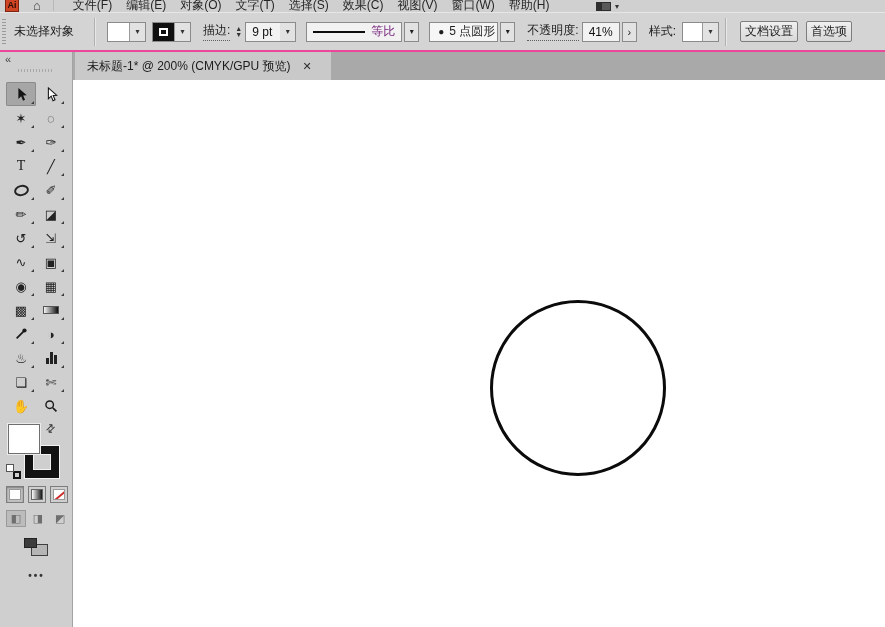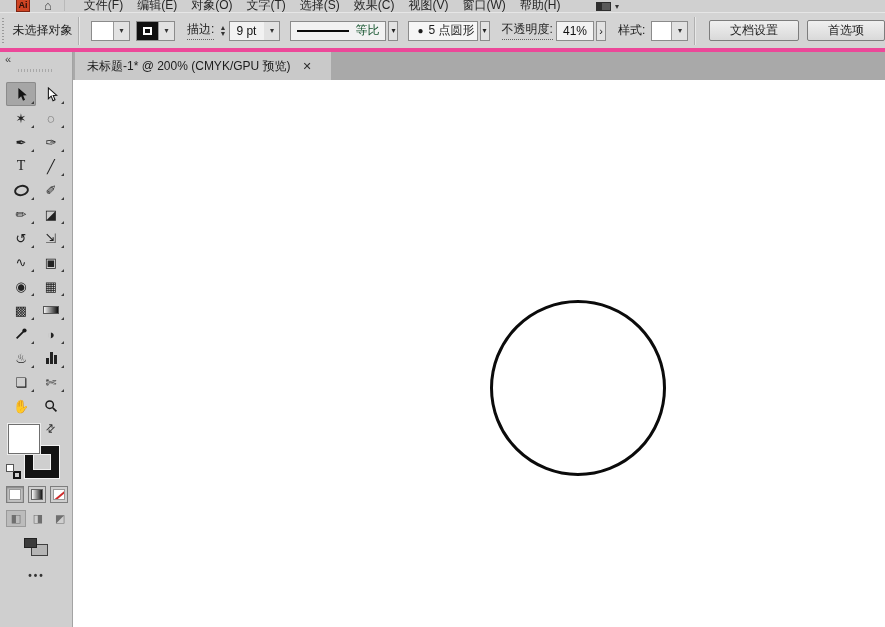--- a/index.html
+++ b/index.html
@@ -3,55 +3,55 @@
 <meta charset="utf-8">
 <style>
   * { margin:0; padding:0; box-sizing:border-box; }
   html,body { width:885px; height:627px; overflow:hidden; }
   body { font-family:"Liberation Sans","DejaVu Sans",sans-serif; font-size:12px; color:#1e1e1e; background:#d2d2d2; }
   #root { position:relative; width:885px; height:627px; background:#d2d2d2; }
 
   
   .menubar { position:absolute; top:0; left:0; width:885px; height:12px; background:#d0d0d0; overflow:hidden; white-space:nowrap; }
   .menubar-inner { position:absolute; top:-3px; left:0; height:16px; display:flex; align-items:center; }
-  .ai-logo { width:14px; height:13px; background:#cf4423; color:#2b0d06; font-weight:bold; font-size:9px; display:flex; align-items:center; justify-content:center; margin-left:16px; border:1px solid #7e2413; }
+  .ai-logo { width:14px; height:13px; background:#cf4423; color:#2b0d06; font-weight:bold; font-size:9px; display:flex; align-items:center; justify-content:center; margin-left:5px; border:1px solid #7e2413; }
   .home-icon { font-size:13px; color:#3a3a3a; margin-left:14px; }
   .msep { width:1px; height:12px; background:#b9b9b9; margin-left:12px; }
   .menu-items { display:flex; margin-left:12px; }
   .menu-item { padding:0 7px; font-size:12px; color:#262626; cursor:default; }
   .ws-switcher { position:absolute; left:596px; top:0; height:12px; display:flex; align-items:center; gap:4px; }
   .ws-icon { width:15px; height:9px; border:1px solid #2e2e2e; background:#5a5a5a; position:relative; }
   .ws-icon::after { content:""; position:absolute; left:0; top:0; width:5px; height:7px; background:#2e2e2e; }
   .ws-chevron { font-size:8px; color:#333; }
 
   
-  .controlbar { position:absolute; top:12px; left:0; width:885px; height:40px; background:#d4d4d4; border-top:1px solid #e6e6e6; border-bottom:4px solid #ec4899; display:flex; align-items:center; white-space:nowrap; overflow:hidden; }
+  .controlbar { position:absolute; top:12px; left:0; width:885px; height:40px; background:#d4d4d4; border-top:1px solid #e6e6e6; border-bottom:2px solid #ec4899; display:flex; align-items:center; white-space:nowrap; overflow:hidden; }
   .grip { width:4px; height:26px; margin-left:2px; background:repeating-linear-gradient(to bottom,#9a9a9a 0 1px,transparent 1px 3px); }
   .cb-status { margin-left:8px; width:74px; color:#1d1d1d; }
   .vsep { width:1px; height:28px; background:#b0b0b0; box-shadow:1px 0 0 #e7e7e7; margin:0 6px; }
   .swatch-widget { display:flex; align-items:center; border:1px solid #8b8b8b; background:#f2f2f2; height:20px; margin-left:6px; }
   .swatch-fill { width:22px; height:18px; background:#fff; border-right:1px solid #9a9a9a; }
   .swatch-stroke { width:22px; height:18px; background:#101010; border-right:1px solid #9a9a9a; display:flex; align-items:center; justify-content:center; }
   .swatch-stroke .hole { width:9px; height:8px; border:2px solid #fff; background:#101010; }
   .chev-btn { width:15px; height:18px; display:flex; align-items:center; justify-content:center; font-size:8px; color:#333; background:#e2e2e2; }
   .cb-label { margin-left:12px; color:#1d1d1d; }
   .dotted { border-bottom:1px dotted #606060; padding-bottom:1px; }
   .stepper { display:flex; flex-direction:column; margin-left:5px; line-height:6px; font-size:7px; color:#333; }
   .stepper span { cursor:default; }
   .input-widget { display:flex; align-items:center; border:1px solid #8b8b8b; background:#f2f2f2; height:20px; margin-left:3px; }
   .input-val { padding:0 6px; min-width:34px; color:#111; }
   .profile-widget { display:flex; align-items:center; border:1px solid #8b8b8b; background:#f2f2f2; height:20px; margin-left:10px; }
   .profile-line { width:52px; height:2px; background:#0c0c0c; margin:0 6px; }
-  .profile-label { margin-right:6px; color:#14532d; }
+  .profile-label { margin-right:6px; color:#701a75; }
   .brush-widget { display:flex; align-items:center; border:1px solid #8b8b8b; background:#f6f6f6; height:20px; margin-left:10px; }
   .brush-bullet { margin:0 5px 0 8px; font-size:10px; }
   .brush-label { margin-right:2px; }
   .more-btn { width:15px; height:20px; border:1px solid #8b8b8b; background:#e2e2e2; display:flex; align-items:center; justify-content:center; font-size:11px; color:#222; margin-left:2px; }
   .style-swatch { width:20px; height:18px; background:#fff; border-right:1px solid #9a9a9a; }
-  .cb-button { height:21px; border:1px solid #7d7d7d; border-radius:2px; background:linear-gradient(#f0f0f0,#d9d9d9); padding:0 20px; display:flex; align-items:center; font-size:12px; color:#1d1d1d; margin-left:8px; }
+  .cb-button { height:21px; border:1px solid #7d7d7d; border-radius:2px; background:linear-gradient(#f0f0f0,#d9d9d9); padding:0 4px; display:flex; align-items:center; font-size:12px; color:#1d1d1d; margin-left:8px; }
 
   
   .tabbar { position:absolute; top:52px; left:73px; width:812px; height:28px; background:#a9a9a9;padding-left:36px; }
   .doc-tab { position:absolute; left:2px; top:0; width:256px; height:28px; background:#c9c9c9; display:flex; align-items:center; }
   .doc-tab-title { margin-left:12px; font-size:12px; color:#1c1c1c; }
   .tab-close { margin-left:12px; font-size:11px; color:#2e2e2e; cursor:default; }
 
   
   .leftcol { position:absolute; top:52px; left:0; width:73px; height:575px; background:#cfcfcf; border-right:1px solid #a3a3a3; }
   .collapse-btn { position:absolute; left:5px; top:1px; font-size:11px; color:#444; letter-spacing:-1px; }

